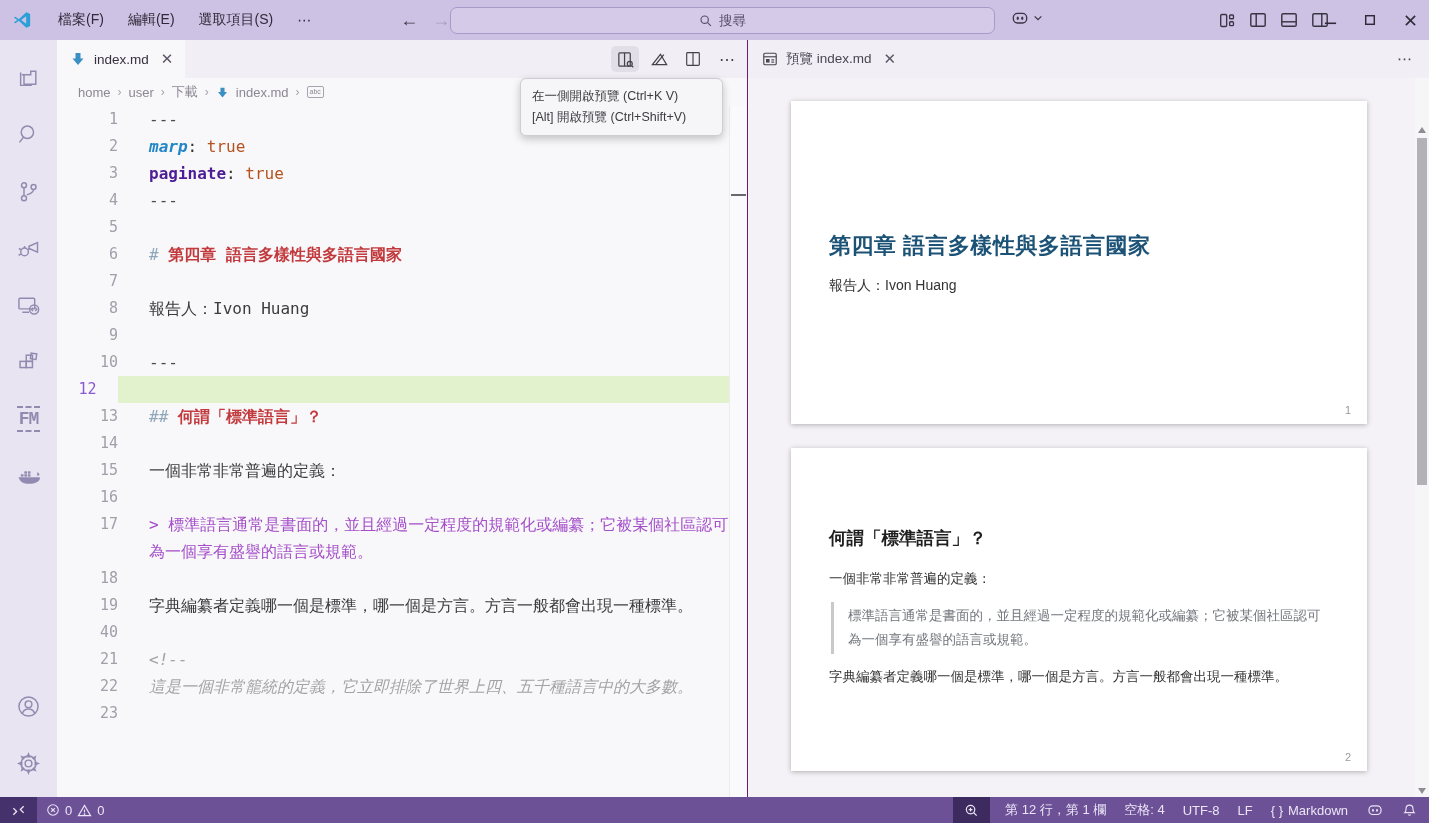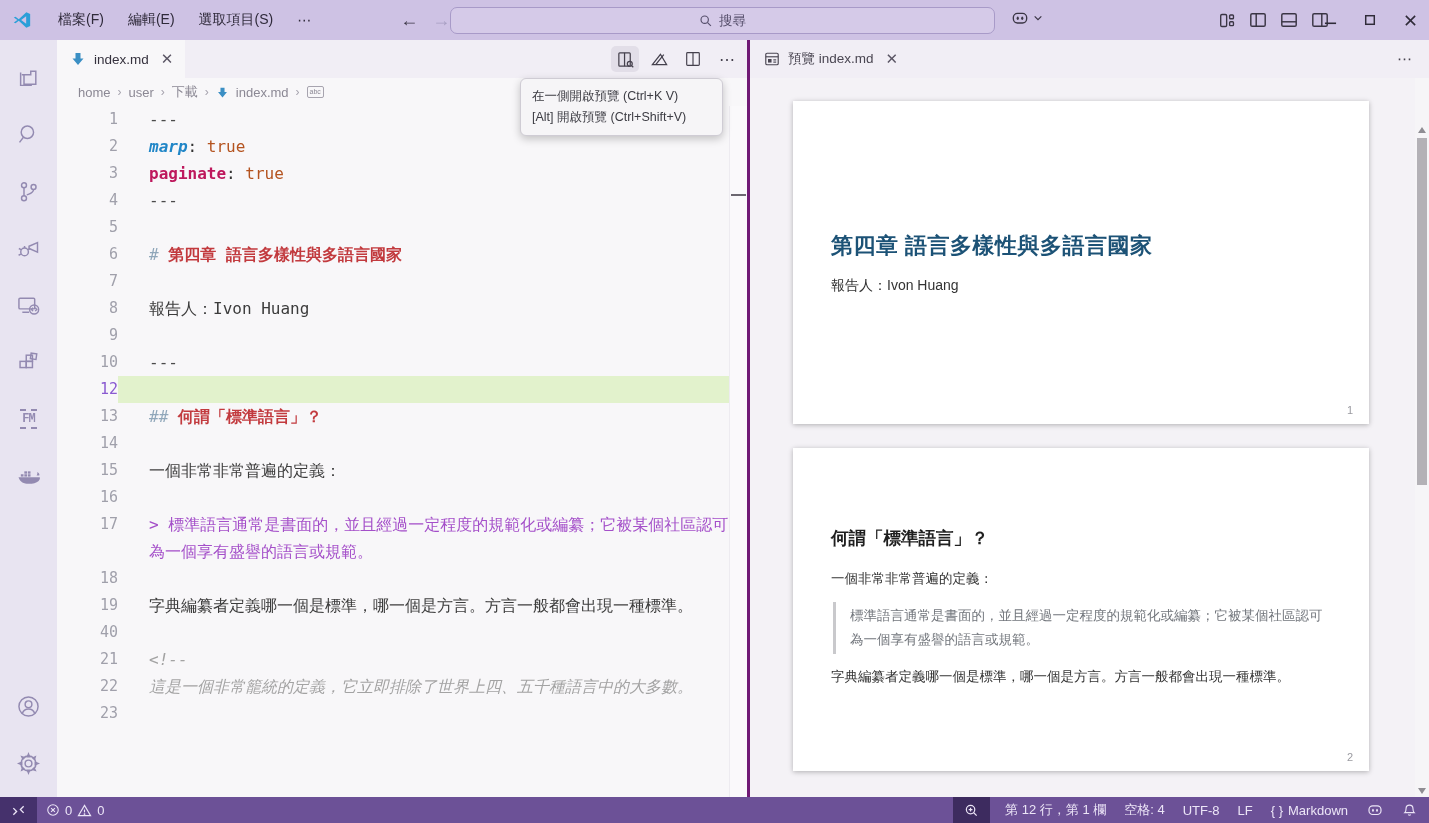--- a/index.html
+++ b/index.html
@@ -19,58 +19,58 @@
   .window-controls { position:absolute; right:8px; top:0; height:40px; display:flex; align-items:center; gap:18px; color:#2f2b38; }
   .win-btn { width:22px; height:22px; display:flex; align-items:center; justify-content:center; }
 
   
   .main { position:absolute; top:40px; bottom:26px; left:0; right:0; display:flex; }
 
   
   .activitybar { width:57px; background:#e8e4f1; display:flex; flex-direction:column; align-items:center; padding-top:14px; }
   .act-icon { width:44px; height:46px; margin-bottom:11px; display:flex; align-items:center; justify-content:center; color:#938ab1; }
   .act-spacer { flex:1; }
-  .fm-icon { font-family:"Liberation Mono", monospace; font-weight:bold; font-size:12px; color:#938ab1; border-top:2px dashed #938ab1; border-bottom:2px dashed #938ab1; padding:1px 2px; letter-spacing:-1px; }
+  .fm-icon { font-family:"Liberation Mono", monospace; font-weight:bold; font-size:18px; color:#938ab1; border-top:2px dashed #938ab1; border-bottom:2px dashed #938ab1; padding:1px 2px; letter-spacing:-1px; }
 
   
   .editor-group { width:690px; position:relative; background:#f8f7f9; }
   .tabbar { height:38px; background:#f1eef5; display:flex; align-items:stretch; position:relative; }
   .tab { background:#f8f7f9; padding:0 12px 0 13px; display:flex; align-items:center; gap:8px; font-size:13.5px; color:#36323e; }
   .tab-close { color:#5a5564; font-size:15px; margin-left:4px; }
   .editor-actions { position:absolute; right:6px; top:0; height:38px; display:flex; align-items:center; gap:6px; color:#45414d; }
   .ea-btn { width:28px; height:26px; display:flex; align-items:center; justify-content:center; border-radius:5px; }
   .ea-btn.hovered { background:#e2dee8; }
   .breadcrumbs { height:28px; display:flex; align-items:center; font-size:13px; color:#8b8894; padding-left:21px; gap:7px; }
   .crumb-sep { color:#a7a4af; font-size:12px; }
   .abc-chip { border:1px solid #a7a4af; border-radius:2px; font-size:7px; padding:0 2px; line-height:10px; color:#8b8894; }
 
   .code-area { position:absolute; top:66px; bottom:0; left:0; right:18px; overflow:hidden; font-family:"DejaVu Sans Mono", monospace; font-size:16px; }
   .line { display:flex; min-height:27px; line-height:27px; }
   .ln { width:61px; text-align:right; color:#a0a0ab; flex-shrink:0; font-size:15px; }
   .lc { flex:1; padding-left:31px; white-space:pre-wrap; word-break:break-all; color:#3c3c3c; }
   .line.hl .lc { background:#e2f2cc; }
-  .line.hl .ln { color:#8a5ad1; }
+  .line.hl .ln { color:#8a5ad1;text-align:center; }
   .tk-meta { color:#4b4b4b; }
-  .tk-key { color:#be185d; font-weight:bold; }
+  .tk-key { color:#4c1d95; font-weight:bold; }
   .tk-keyi { color:#2086c7; font-weight:bold; font-style:italic; }
   .tk-punc { color:#333; }
   .tk-val { color:#b4531f; }
   .tk-hmark { color:#90a7ba; }
   .tk-h1 { color:#c23a3e; font-weight:bold; }
   .tk-text { color:#3c3c3c; }
   .tk-quote { color:#a44fc9; }
   .tk-comment { color:#a3a3a3; font-style:italic; }
 
   .editor-scrollbar { position:absolute; top:66px; bottom:0; right:0; width:18px; background:#faf9fb; border-left:1px solid #edebf0; }
   .editor-scroll-marker { position:absolute; top:88px; left:1px; right:1px; height:2px; background:#6b6770; }
 
   .tooltip { position:absolute; left:463px; top:38px; width:203px; background:#f6f5f7; border:1px solid #cfccd4; border-radius:6px; box-shadow:0 3px 9px rgba(0,0,0,.22); padding:7px 11px; font-size:12.5px; color:#3c3c43; line-height:21px; z-index:50; }
 
   
-  .preview-group { flex:1; position:relative; background:#f4f2f6; border-left:3px solid #701a75; }
+  .preview-group { flex:1; position:relative; background:#f4f2f6; border-left:1px solid #701a75; }
   .preview-tabbar { height:38px; background:#f1eef5; display:flex; align-items:center; padding-left:14px; gap:8px; font-size:13.5px; color:#4a4652; position:relative; }
   .preview-more { position:absolute; right:16px; color:#45414d; letter-spacing:1px; font-size:15px; }
   .preview-content { position:absolute; top:38px; bottom:0; left:0; right:14px; overflow:hidden; }
   .slide { width:576px; height:323px; background:#ffffff; box-shadow:0 1px 5px rgba(0,0,0,.28); margin-left:43px; position:relative; display:flex; flex-direction:column; justify-content:center; padding:0 38px; }
   .slide-1 { margin-top:23px; }
   .slide-2 { margin-top:24px; }
   .slide h1 { font-size:22px; color:#1c5276; margin-bottom:16px; letter-spacing:.5px; }
   .slide .byline { font-size:14px; color:#333; }
   .slide h2 { font-size:17.5px; color:#1f1f1f; margin-bottom:13px; }
   .slide .sp { font-size:13.5px; color:#333; line-height:1.65; margin:5px 0; }

